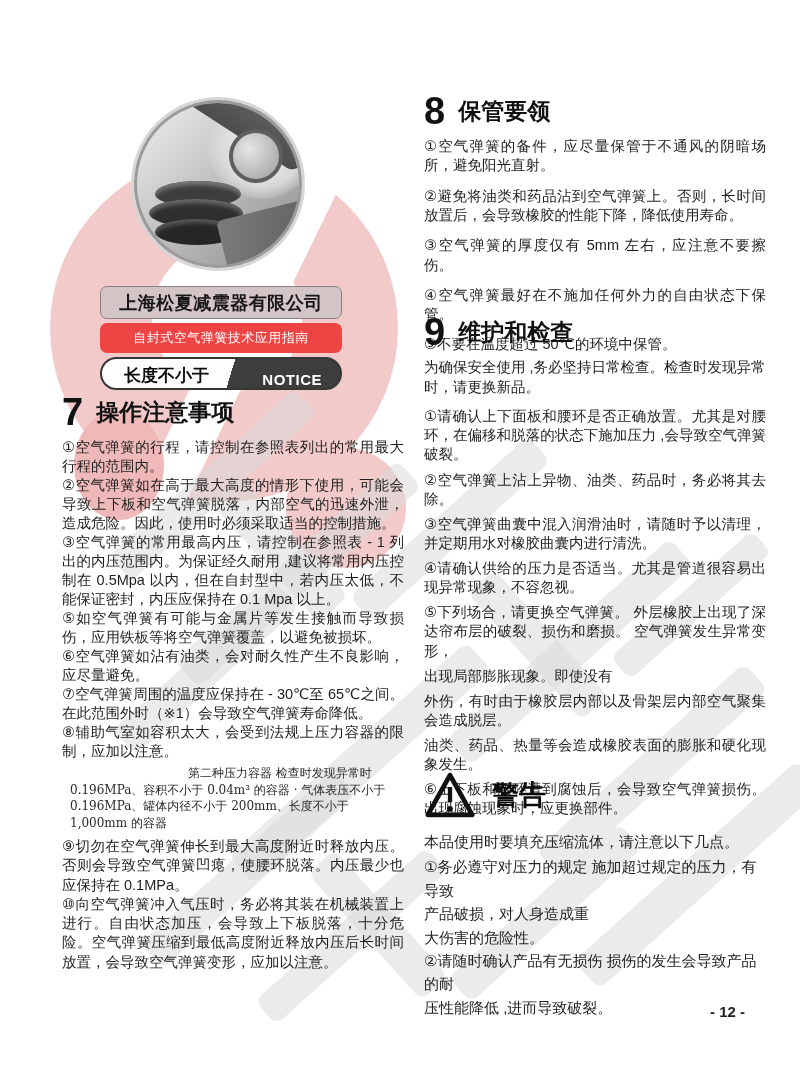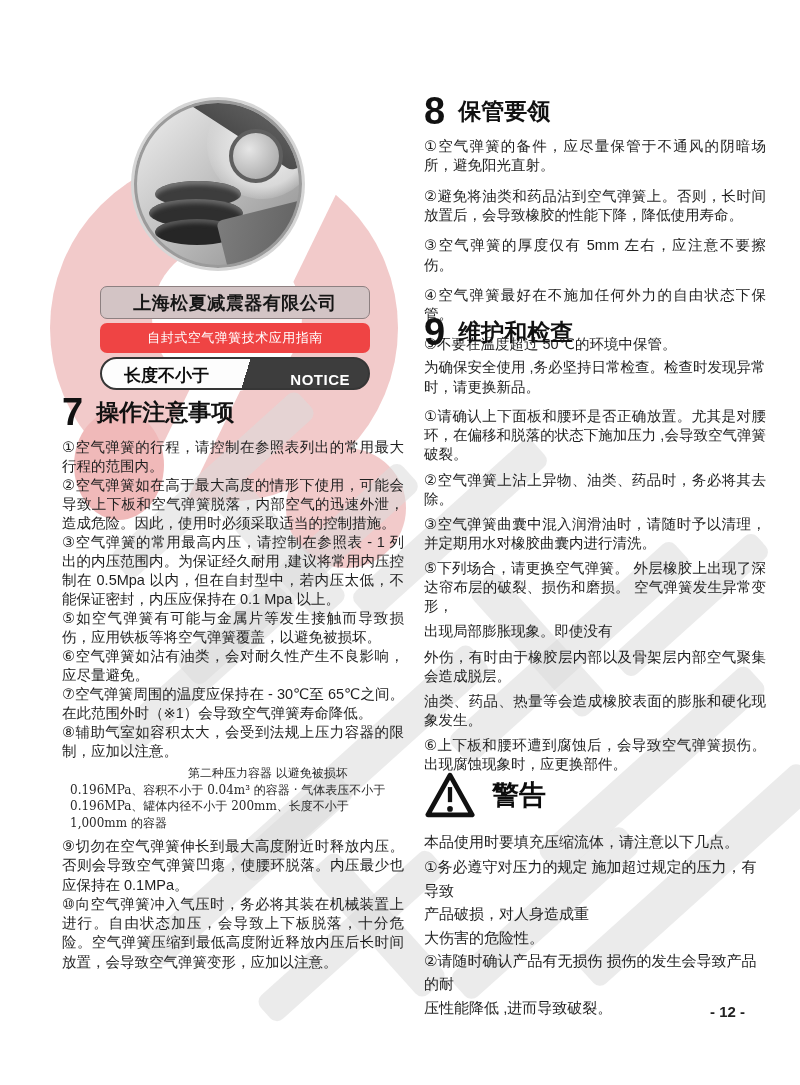--- a/index.html
+++ b/index.html
@@ -11,21 +11,21 @@
   #decor{position:absolute;inset:0;z-index:0;}
   .wm{position:absolute;background:#dadada;opacity:.55;border-radius:9px;}
   .pink-wrap{position:absolute;left:44px;top:130px;width:370px;height:440px;overflow:hidden;}
   .pkc{position:absolute;border-radius:50%;}
   
   #photo{position:absolute;left:134px;top:100px;width:162px;height:162px;border-radius:50%;
     border:3px solid #9b9b9b;box-shadow:0 0 0 3px #d6d6d6;overflow:hidden;z-index:3;
     background:linear-gradient(135deg,#f0f0f0 0%,#c3c3c3 45%,#8d8d8d 100%);}
   .ph{position:absolute;}
   
-  .banner{position:absolute;left:100px;width:270px;z-index:3;box-sizing:border-box;
+  .banner{position:absolute;left:100px;width:242px;z-index:3;box-sizing:border-box;
     display:flex;align-items:center;justify-content:center;}
   #banner1{top:286px;height:33px;background:#d3c4c5;border:1px solid #8d8081;border-radius:7px;
     font-size:18px;font-weight:bold;color:#161616;letter-spacing:.5px;}
   #banner2{top:323px;height:30px;background:#ef4444;border-radius:7px;color:#ffffff;font-size:13px;letter-spacing:.5px;}
   #banner3{top:357px;height:33px;border:2px solid #363636;border-radius:17px;overflow:hidden;
     background:linear-gradient(107deg,#fdfdfd 0 54%,#3d3d3d 54% 100%);}
   #banner3 .cn{position:absolute;left:22px;top:5px;font-size:17px;font-weight:bold;color:#0d0d0d;}
   #banner3 .en{position:absolute;right:18px;top:12px;font-size:15px;font-weight:bold;color:#ffffff;letter-spacing:.5px;}
   
   .sec-head{display:flex;align-items:flex-end;gap:13px;margin:0 0 8px 0;}
@@ -109,21 +109,21 @@
   <div>
       <p class="it">①空气弹簧的行程，请控制在参照表列出的常用最大行程的范围内。</p>
       <p class="it">②空气弹簧如在高于最大高度的情形下使用，可能会导致上下板和空气弹簧脱落，内部空气的迅速外泄，造成危险。因此，使用时必须采取适当的控制措施。</p>
       <p class="it">③空气弹簧的常用最高内压，请控制在参照表 - 1 列出的内压范围内。为保证经久耐用 ,建议将常用内压控制在 0.5Mpa 以内，但在自封型中，若内压太低，不能保证密封，内压应保持在 0.1 Mpa 以上。</p>
       <p class="it">⑤如空气弹簧有可能与金属片等发生接触而导致损伤，应用铁板等将空气弹簧覆盖，以避免被损坏。</p>
       <p class="it">⑥空气弹簧如沾有油类，会对耐久性产生不良影响，应尽量避免。</p>
       <p class="it">⑦空气弹簧周围的温度应保持在 - 30℃至 65℃之间。在此范围外时（※1）会导致空气弹簧寿命降低。</p>
       <p class="it">⑧辅助气室如容积太大，会受到法规上压力容器的限制，应加以注意。</p>
     </div>
   <div id="note">
-      <p>第二种压力容器 以避免被损坏</p>
+      <p>第二种压力容器 检查时发现异常时</p>
       <p>0.196MPa、容积不小于 0.04m³ 的容器 · 气体表压不小于</p>
       <p>0.196MPa、罐体内径不小于 200mm、长度不小于</p>
       <p>1,000mm  的容器</p>
     </div>
   <div id="sec7x">
       <p class="it">⑨切勿在空气弹簧伸长到最大高度附近时释放内压。否则会导致空气弹簧凹瘪，使腰环脱落。内压最少也应保持在 0.1MPa。</p>
       <p class="it">⑩向空气弹簧冲入气压时，务必将其装在机械装置上进行。自由状态加压，会导致上下板脱落，十分危险。空气弹簧压缩到最低高度附近释放内压后长时间放置，会导致空气弹簧变形，应加以注意。</p>
     </div>
 </div>
 
@@ -144,20 +144,21 @@
 <div id="sec9" class="col">
   <div class="sec-head">
     <span class="sec-num">9</span>
     <span class="sec-ttl">维护和检查</span>
   </div>
   <p class="intro">为确保安全使用 ,务必坚持日常检查。检查时发现异常时，请更换新品。</p>
   <div>
       <p class="it">①请确认上下面板和腰环是否正确放置。尤其是对腰环，在偏移和脱落的状态下施加压力 ,会导致空气弹簧破裂。</p>
       <p class="it">②空气弹簧上沾上异物、油类、药品时，务必将其去除。</p>
       <p class="it">③空气弹簧曲囊中混入润滑油时，请随时予以清理，并定期用水对橡胶曲囊内进行清洗。</p>
+      <p class="it">④请确认供给的压力是否适当。尤其是管道很容易出现异常现象，不容忽视。</p>
       <p class="it">⑤下列场合，请更换空气弹簧。 外层橡胶上出现了深达帘布层的破裂、损伤和磨损。 空气弹簧发生异常变形，</p>
       <p class="it">出现局部膨胀现象。即使没有</p>
       <p class="it">外伤，有时由于橡胶层内部以及骨架层内部空气聚集会造成脱层。</p>
       <p class="it">油类、药品、热量等会造成橡胶表面的膨胀和硬化现象发生。</p>
       <p class="it">⑥上下板和腰环遭到腐蚀后，会导致空气弹簧损伤。出现腐蚀现象时，应更换部件。</p>
     </div>
 </div>
 
 <div id="warn" class="col">
   <div class="warn-head">

